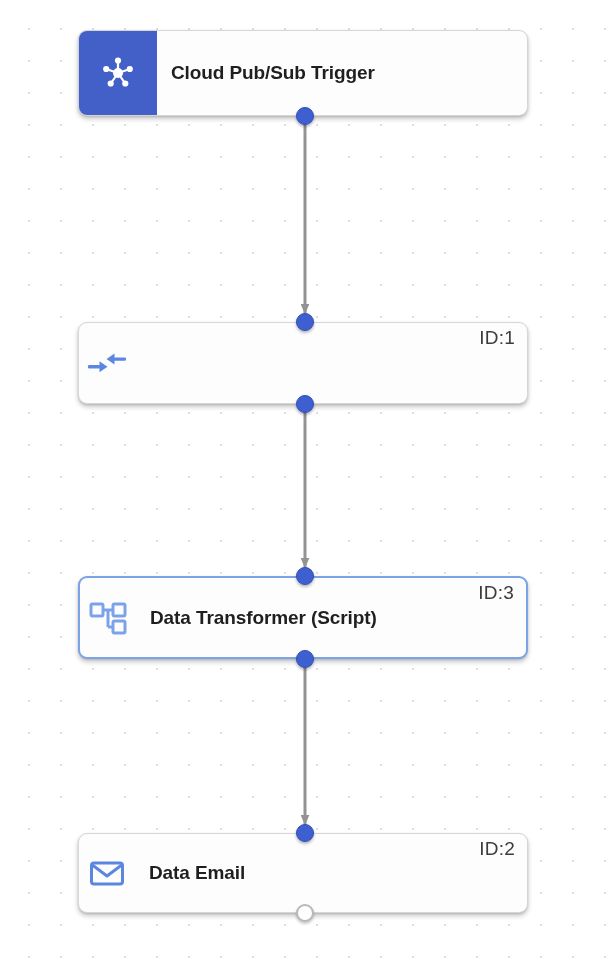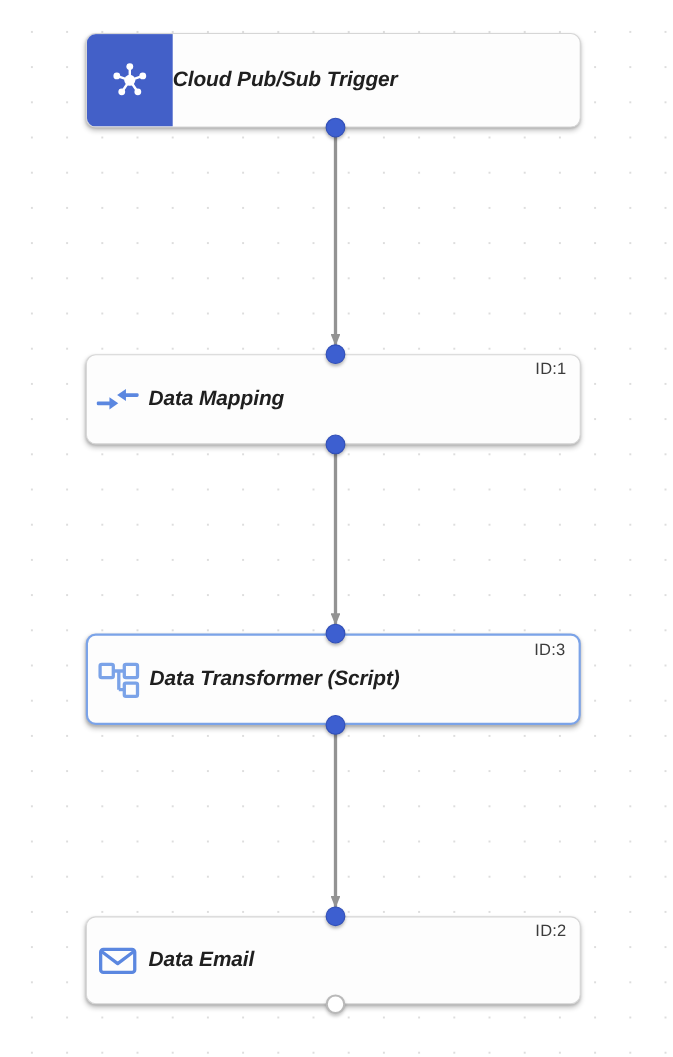--- a/index.html
+++ b/index.html
@@ -54,29 +54,28 @@
   .node-icon.filled {
     background: #4360c8;
     width: 78px;
     min-width: 78px;
   }
   .node-title {
     font-size: 19px;
     font-weight: bold;
     color: #1f1f1f;
     letter-spacing: -0.1px;
-    padding-left: 0;
+    padding-left: 14px;
     white-space: nowrap;
-    font-style: italic;
   }
   .node-id {
     position: absolute;
     top: 4px;
     right: 12px;
-    font-size: 15px;
+    font-size: 19px;
     font-weight: normal;
     color: #3c3c3c;
     letter-spacing: 0.2px;
   }
   
   .port {
     position: absolute;
     width: 18px;
     height: 18px;
     border-radius: 50%;
@@ -147,21 +146,20 @@
         <g fill="#5b87e0">
 
           <rect x="2" y="19" width="13" height="3.4" rx="1.2"></rect>
           <path d="M13.5,15.2 L21.5,20.7 L13.5,26.2 Z"></path>
 
           <rect x="27" y="11.4" width="13" height="3.4" rx="1.2"></rect>
           <path d="M28.5,7.6 L20.5,13.1 L28.5,18.6 Z"></path>
         </g>
       </svg>
     </div>
-    <div class="node-title">Data Mapping</div>
     <div class="node-id">ID:1</div>
   </div>
 
   <div class="node selected" style="left:78px; top:576px; width:450px; height:83px;">
     <div class="node-icon">
       <svg width="42" height="40" viewBox="0 0 42 40">
         <g fill="none" stroke="#7ba3e8" stroke-width="3">
           <rect x="4" y="6" width="12" height="12" rx="1.5"></rect>
           <rect x="26" y="6" width="12" height="12" rx="1.5"></rect>
           <rect x="26" y="23" width="12" height="12" rx="1.5"></rect>

